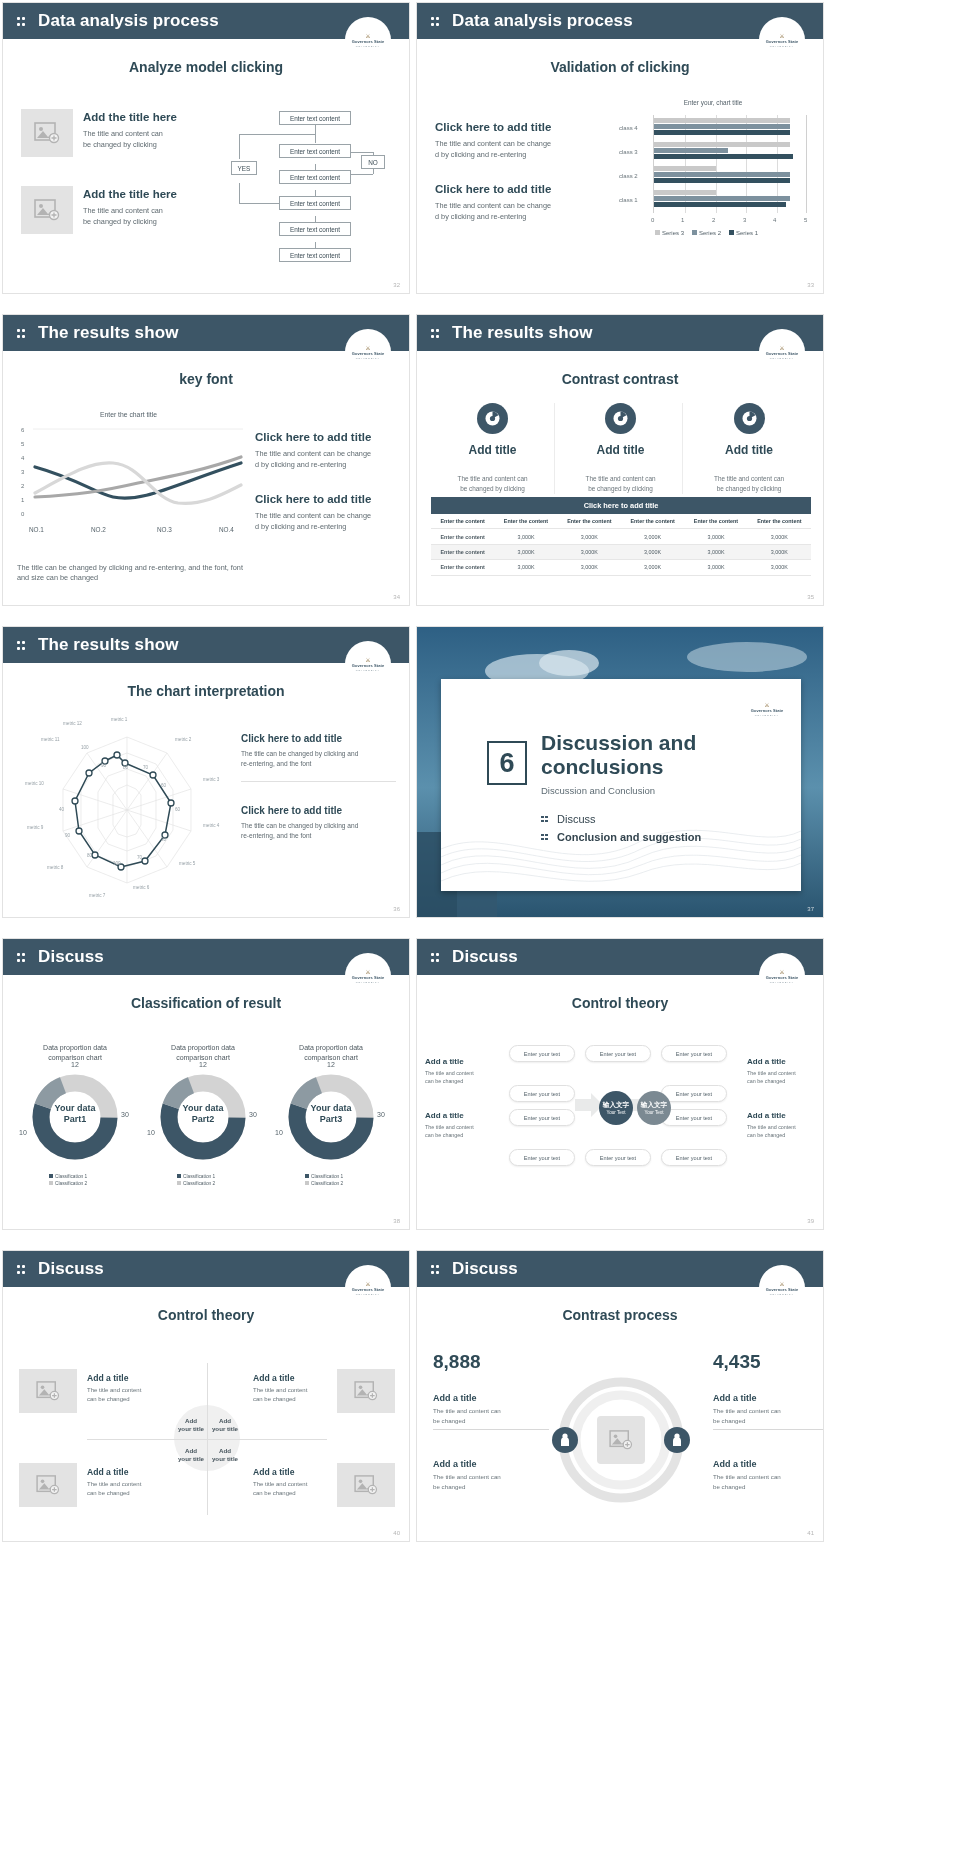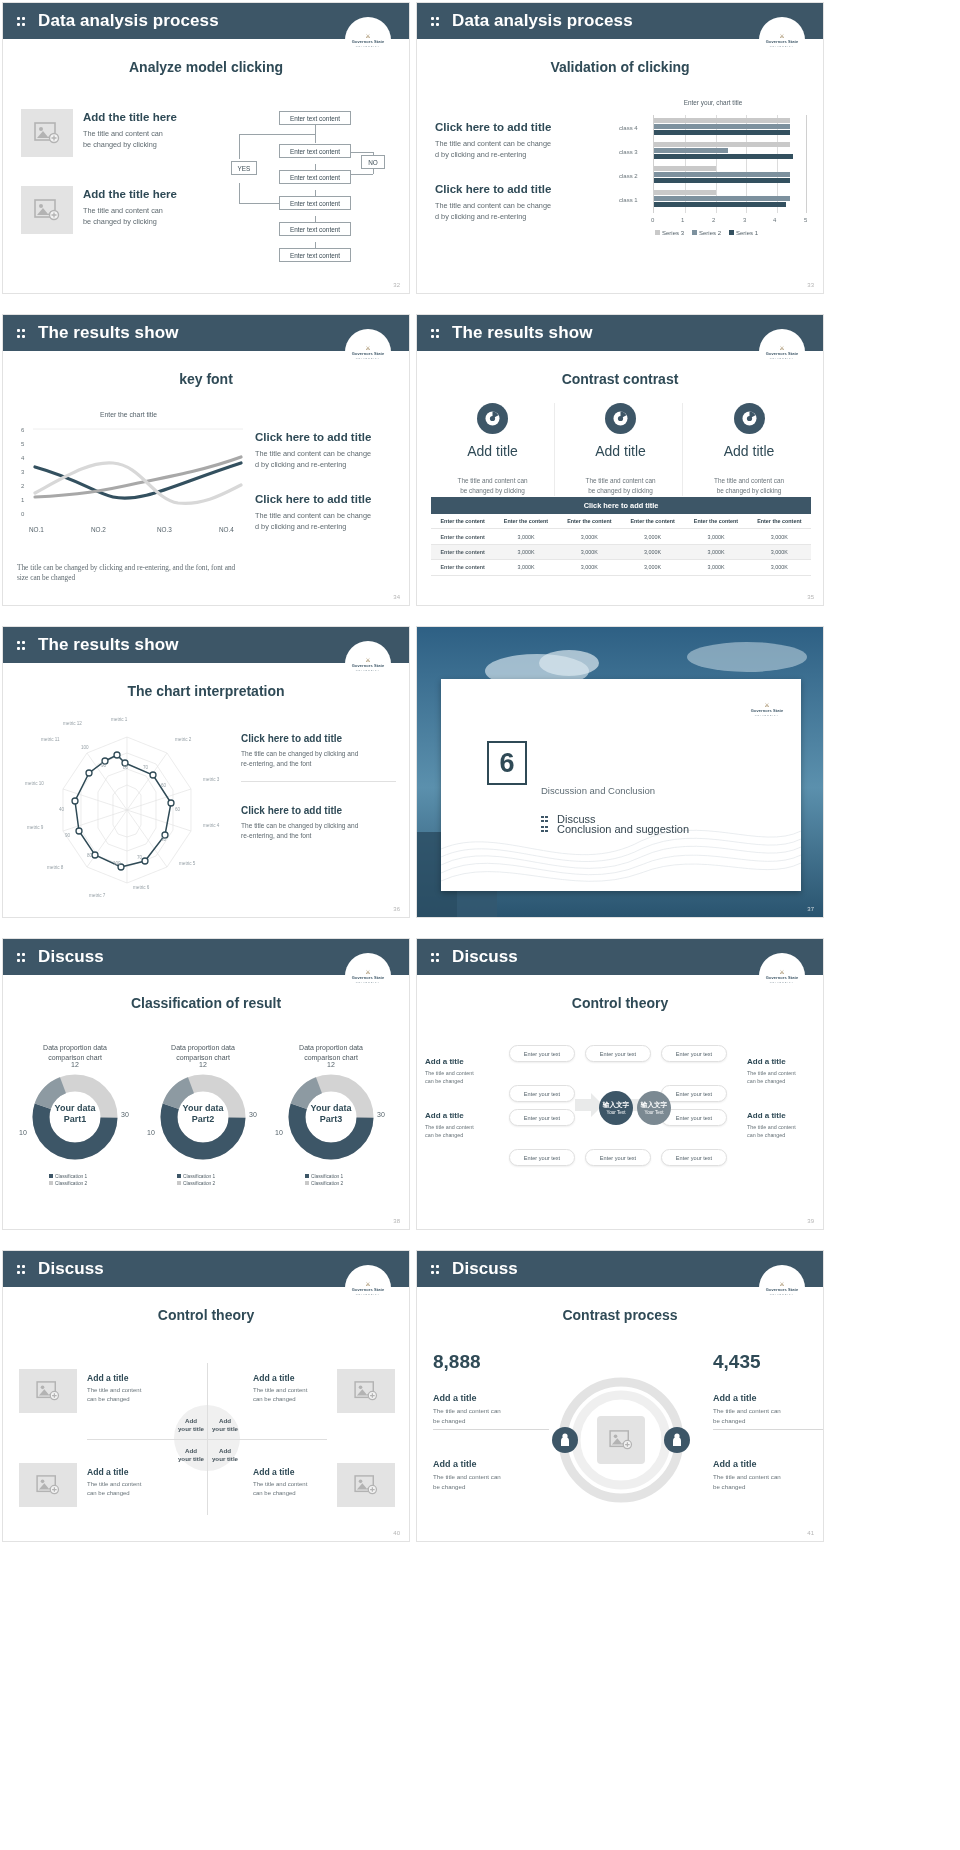--- a/index.html
+++ b/index.html
@@ -81,21 +81,21 @@
   .axlbl { position:absolute; font-size:6px; color:#6a757b; }
   .gridline { position:absolute; width:1px; background:#dcdcdc; }
   .legend { position:absolute; display:flex; gap:8px; font-size:6px; color:#55626a; align-items:center;}
   .legend span.sw { width:5px; height:5px; display:inline-block; margin-right:2px;}
   
   .kcol { position:absolute; top:88px; width:124px; text-align:center; }
   .kcol .circ {
     width:31px; height:31px; border-radius:50%; background:#3d5667; margin:0 auto 9px;
     display:flex; align-items:center; justify-content:center;
   }
-  .kcol .kt { font-size:14px; font-weight:normal; color:#2f4a56; margin-bottom:17px;}
+  .kcol .kt { font-size:12px; font-weight:bold; color:#2f4a56; margin-bottom:17px;}
   .kcol .kp { font-size:6.4px; color:#6b757b; line-height:10px;}
   table.rt { position:absolute; left:14px; top:182px; width:380px; border-collapse:collapse; }
   table.rt th.full {
     background:#3d5667; color:#fff; font-size:7.4px; font-weight:bold; padding:4px 0; text-align:center;
   }
   table.rt td { font-size:5.4px; color:#4e5b63; padding:4.2px 2px; text-align:center; border-bottom:1px solid #e6e6e6;}
   table.rt tr.hdr td { font-weight:bold; color:#33454f; }
   table.rt tr.alt { background:#f4f4f4; }
   table.rt td.lead { font-weight:bold; }
   
@@ -336,21 +336,21 @@
         <path d="M2,70 C45,68 70,64 105,56 C145,48 175,42 208,30" fill="none" stroke="#a8a8a8" stroke-width="3.2" stroke-linecap="round"></path>
         <path d="M2,66 C35,48 58,34 80,36 C108,38 120,72 145,76 C170,79 192,66 208,58" fill="none" stroke="#d8d8d8" stroke-width="3.2" stroke-linecap="round"></path>
       </svg>
 
       <div style="position:absolute;left:18px;top:115px;font-size:6.4px;color:#55626a;">NO.1</div>
       <div style="position:absolute;left:80px;top:115px;font-size:6.4px;color:#55626a;">NO.2</div>
       <div style="position:absolute;left:146px;top:115px;font-size:6.4px;color:#55626a;">NO.3</div>
       <div style="position:absolute;left:208px;top:115px;font-size:6.4px;color:#55626a;">NO.4</div>
     </div>
 
-    <div class="p-gray" style="position:absolute;left:14px;top:248px;width:230px;line-height:10px;font-family:Liberation Serif, serif;">The title can be changed by clicking and re-entering, and the font, font and size can be changed</div>
+    <div class="p-gray" style="position:absolute;left:14px;top:248px;width:230px;line-height:10px;">The title can be changed by clicking and re-entering, and the font, font and size can be changed</div>
 
     <div style="position:absolute;left:252px;top:116px;width:148px;">
       <div class="h-blue">Click here to add title</div>
       <div class="p-gray" style="margin-top:5px">The title and content can be change</div>
       <div class="p-gray">d by clicking and re-entering</div>
     </div>
     <div style="position:absolute;left:252px;top:178px;width:148px;">
       <div class="h-blue">Click here to add title</div>
       <div class="p-gray" style="margin-top:5px">The title and content can be change</div>
       <div class="p-gray">d by clicking and re-entering</div>
@@ -570,31 +570,32 @@
           <path d="M0 62 C60 34 130 90 200 54 C260 26 320 64 360 44"></path>
           <path d="M0 54 C60 28 130 84 200 46 C260 18 320 56 360 36"></path>
         </g>
       </svg>
       <div class="logo-badge" style="right:14px;top:10px;width:40px;height:40px;">
         <span class="mark">⚔</span>
         <span class="lg1">Governors State</span>
         <span class="lg2">UNIVERSITY</span>
       </div>
       <div class="dnum">6</div>
+      <div class="dtitle">Discussion and conclusions</div>
       <div class="dsub">Discussion and Conclusion</div>
       <div class="dbul" style="top:134px;">
         <span class="bdots">
             <i></i>
             <i></i>
             <i></i>
             <i></i>
           </span>
         <span>Discuss</span>
       </div>
-      <div class="dbul" style="top:144px;">
+      <div class="dbul" style="top:152px;font-weight:bold;">
         <span class="bdots">
             <i></i>
             <i></i>
             <i></i>
             <i></i>
           </span>
         <span>Conclusion and suggestion</span>
       </div>
     </div>
     <div class="pagenum" style="color:#cfd8dd">37</div>

